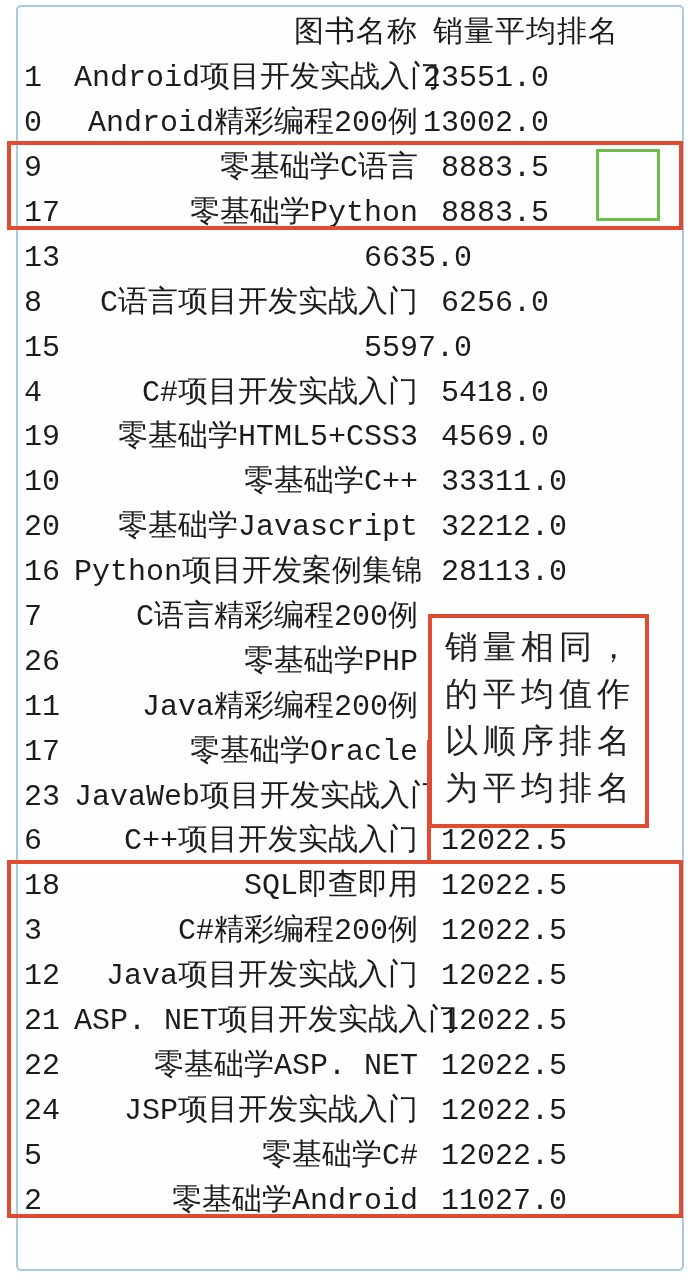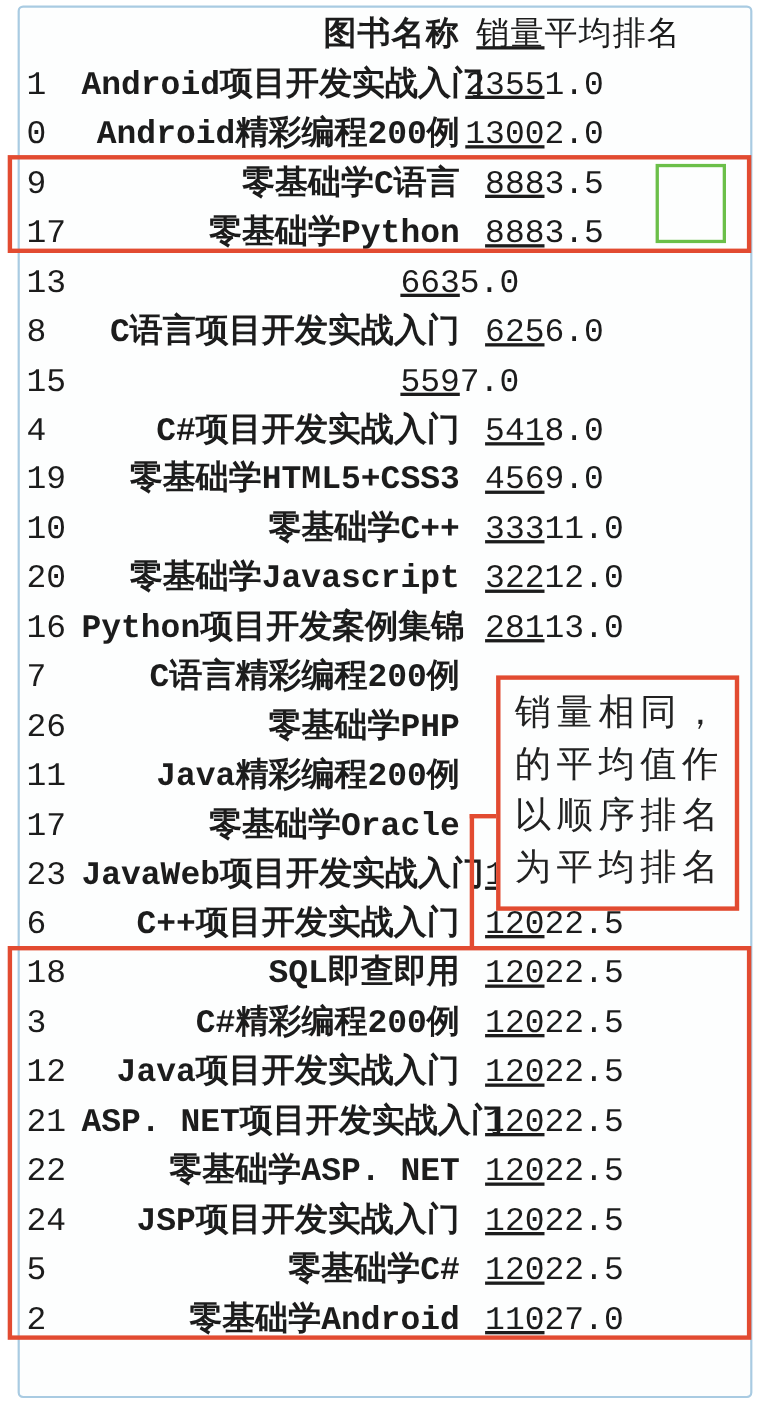--- a/index.html
+++ b/index.html
@@ -35,22 +35,22 @@
     grid-template-columns: 50px 344px 77px 166px;
     height: 44.9px;
     align-items: center;
     padding-left: 6px;
     box-sizing: border-box;
     font-size: 30px;
     line-height: 1;
     white-space: nowrap;
   }
   .c-idx  { text-align: left; }
-  .c-name { text-align: right; font-weight: bold; }
-  .c-sales{ text-align: right; text-decoration: underline; }
+  .c-name { text-align: right; }
+  .c-sales{ text-align: right; }
   .c-rank { text-align: left; }
   .header .c-name, .header .c-sales, .header .c-rank { letter-spacing: 1px; }
 
   
   .redbox {
     position: absolute;
     box-sizing: border-box;
     border: 4px solid #e24b31;
     background: transparent;
     z-index: 3;
@@ -60,21 +60,21 @@
 
   .greenbox {
     position: absolute;
     left: 596px; top: 149px; width: 64px; height: 72px;
     box-sizing: border-box;
     border: 3px solid #6bbf49;
     z-index: 4;
   }
   .callout {
     position: absolute;
-    left: 451px; top: 614px; width: 221px; height: 214px;
+    left: 428px; top: 614px; width: 221px; height: 214px;
     box-sizing: border-box;
     border: 4px solid #e24b31;
     background: #fdfefe;
     z-index: 6;
     padding: 8px 0 0 13px;
   }
   .callout-line {
     font-size: 33px;
     line-height: 47px;
     letter-spacing: 5px;

